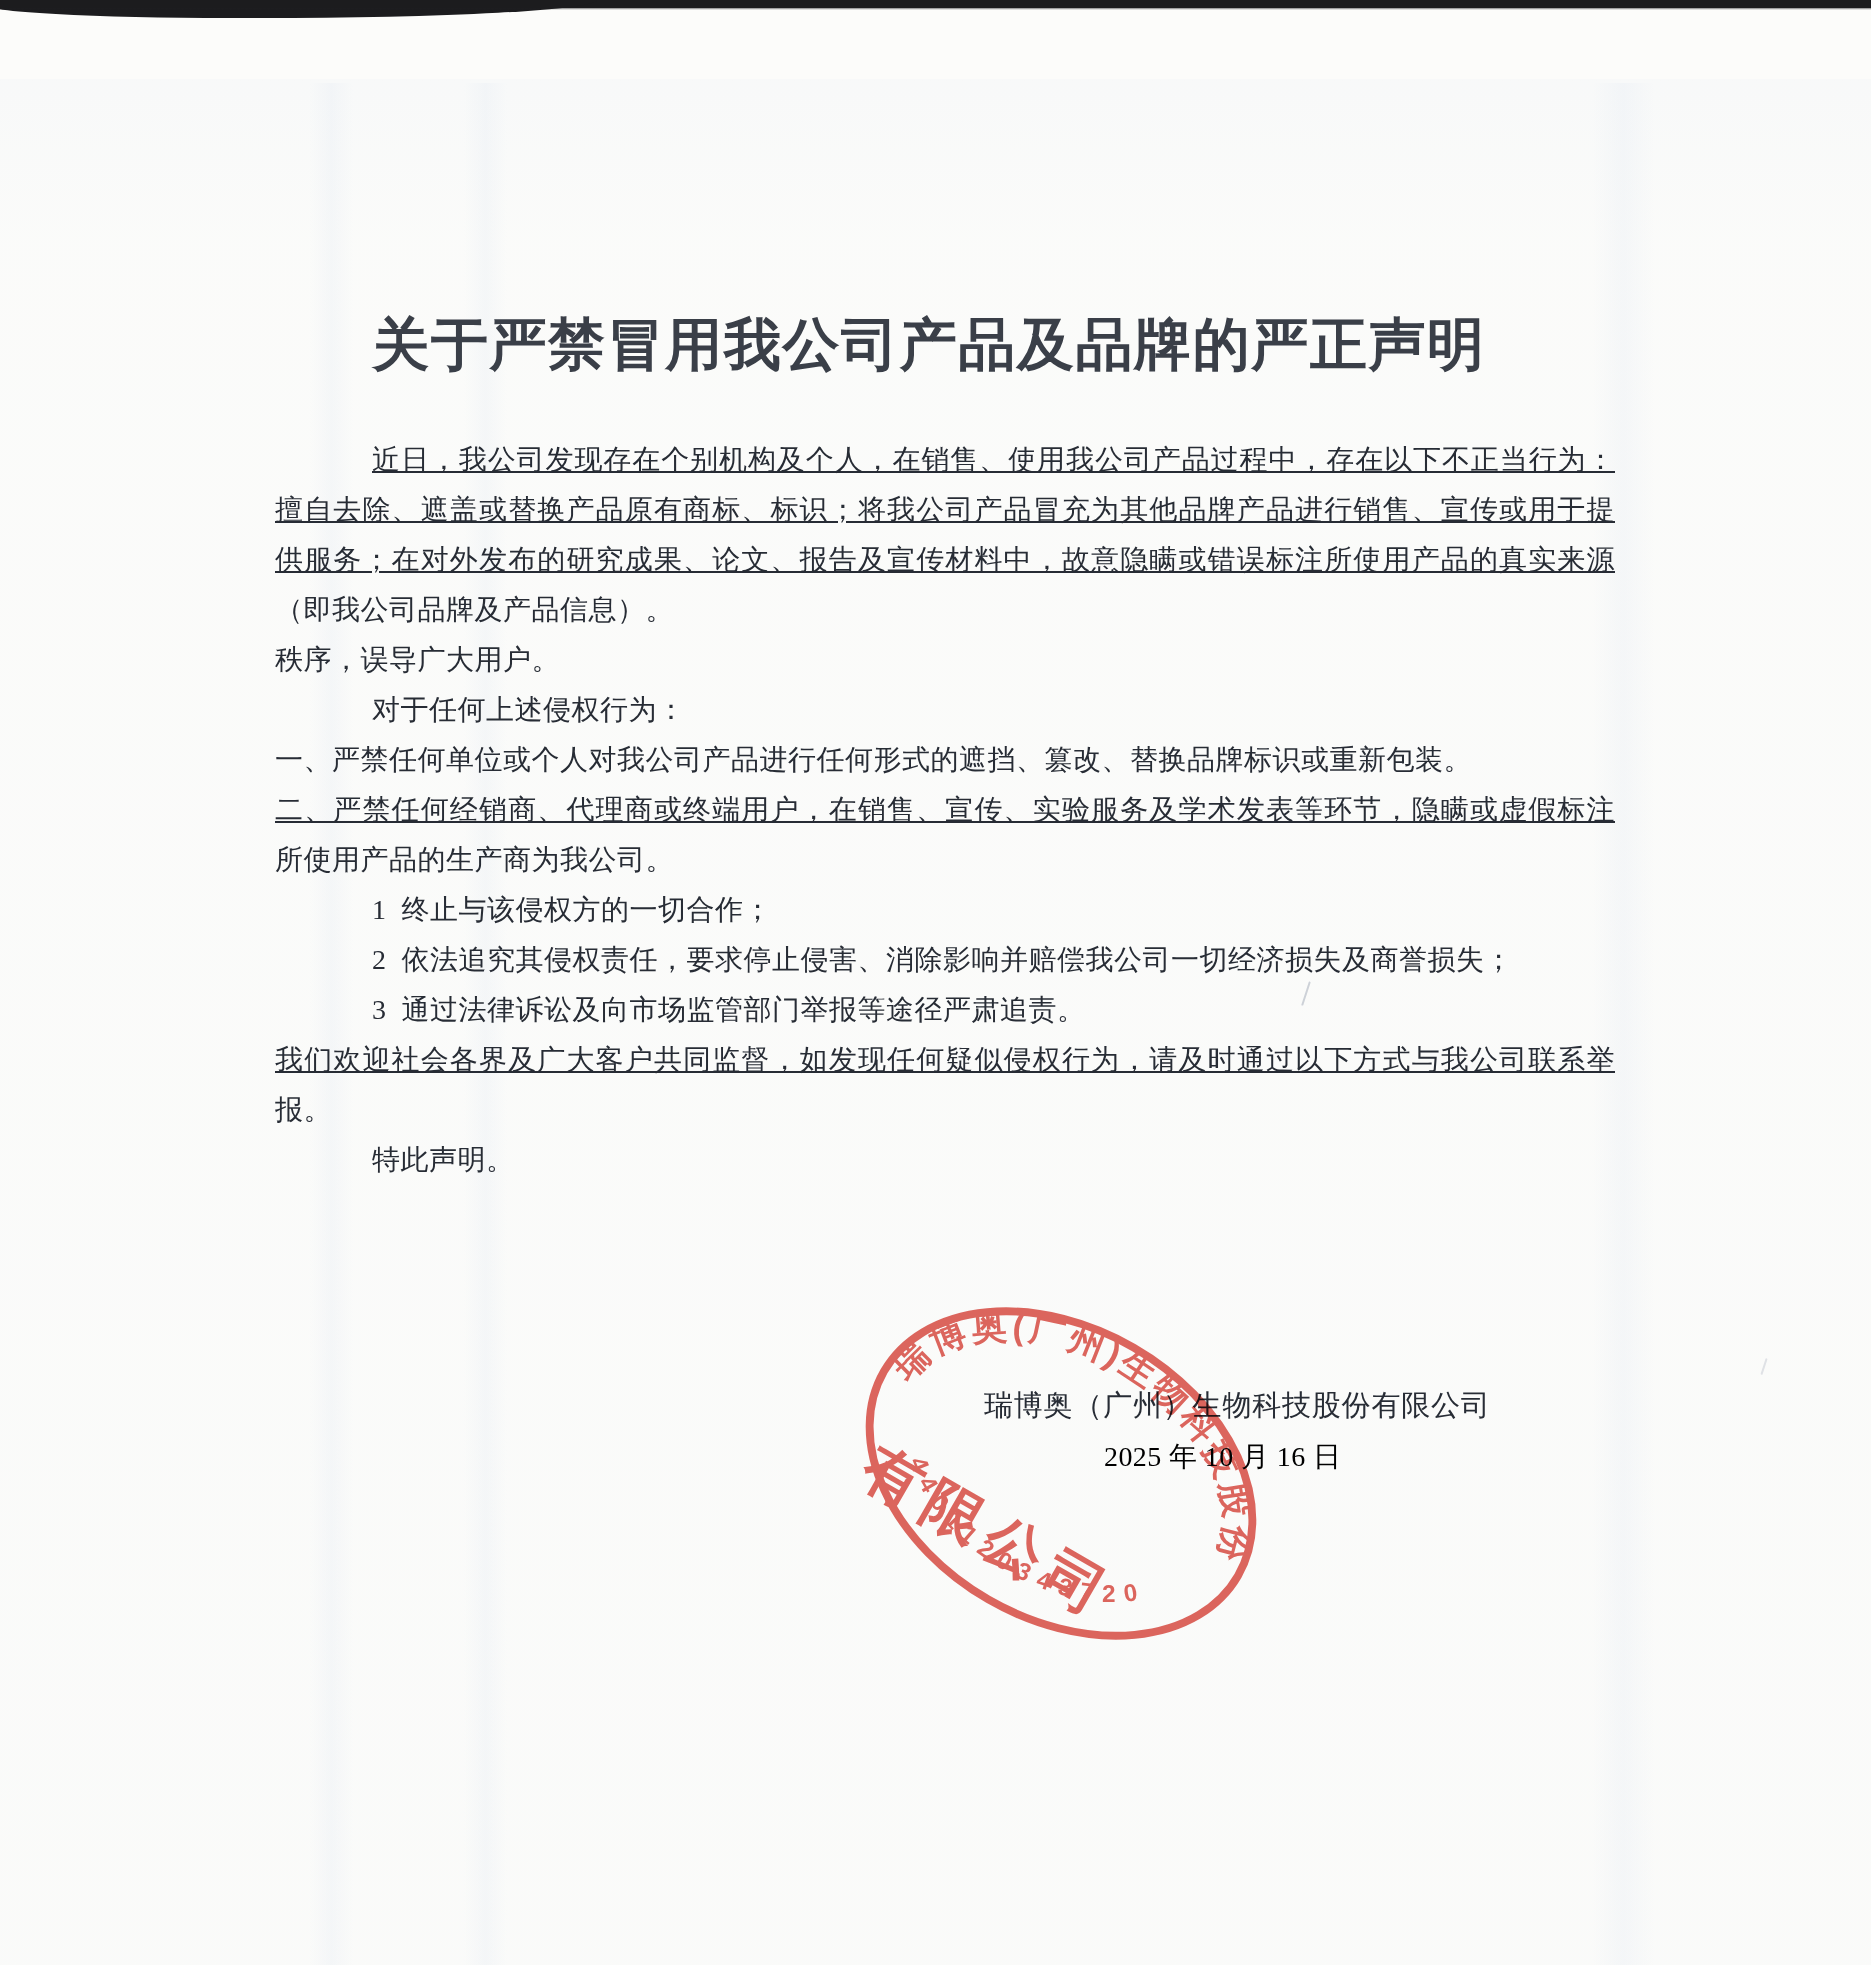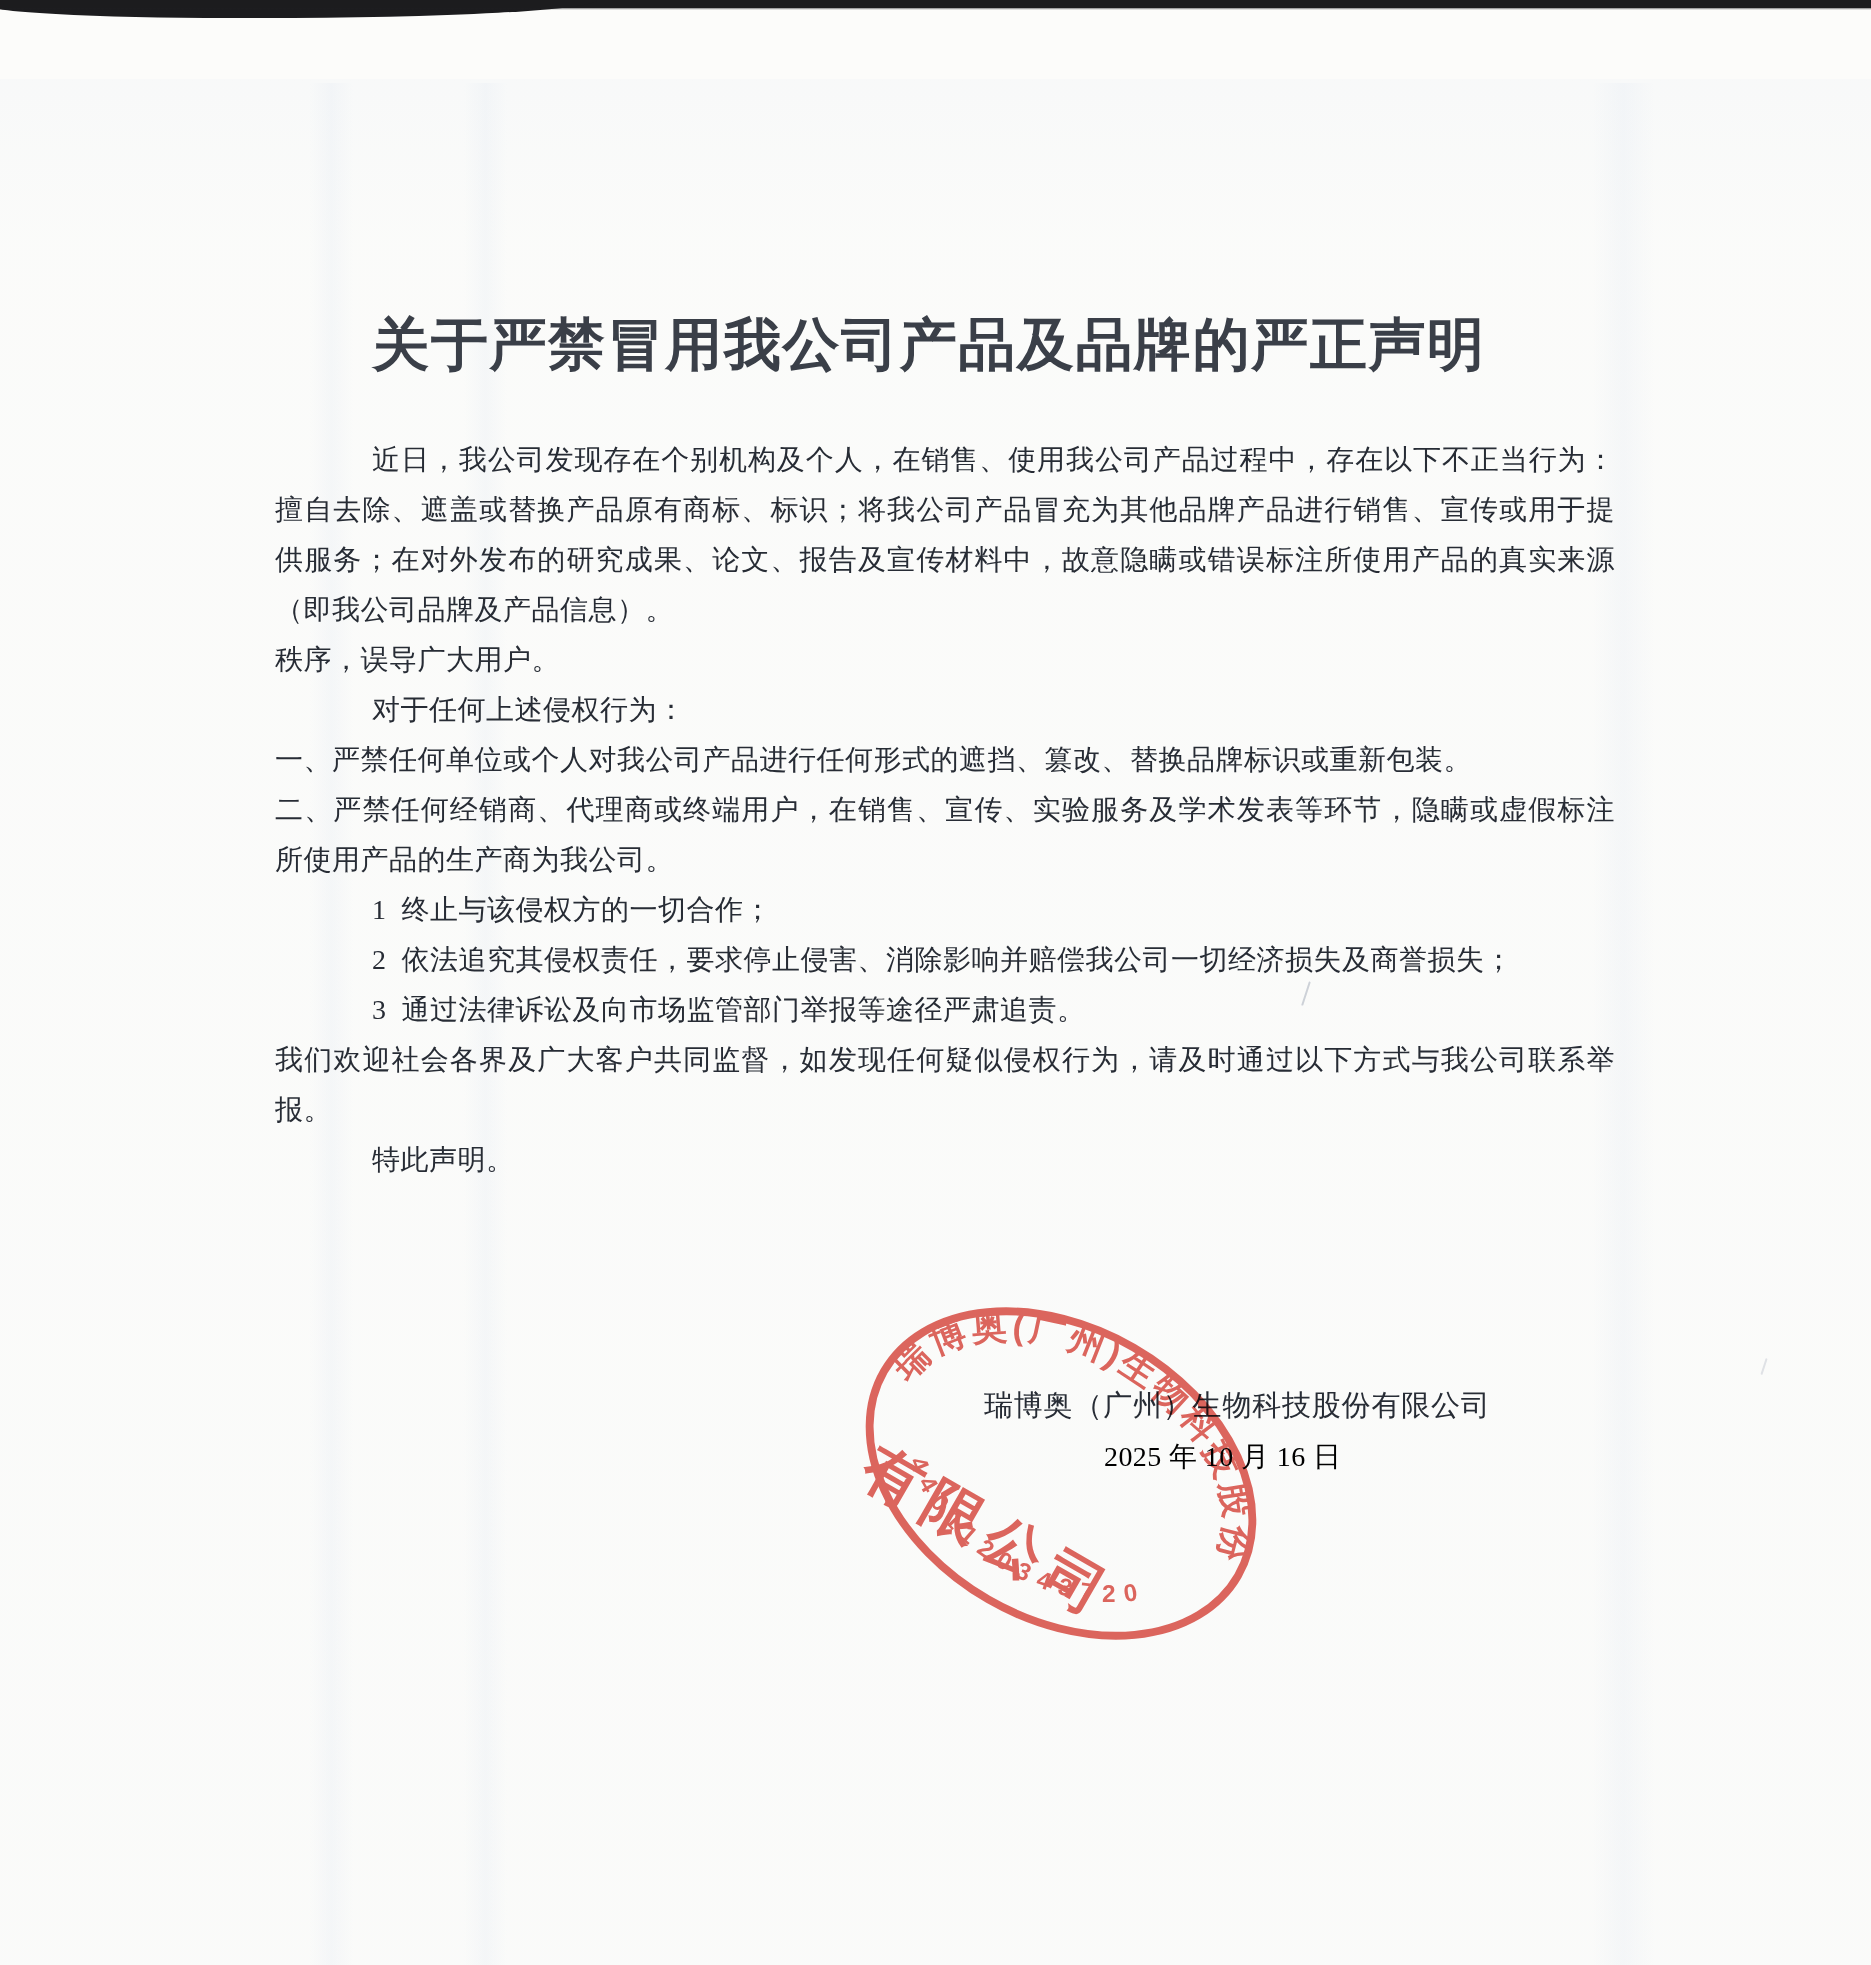--- a/index.html
+++ b/index.html
@@ -35,21 +35,21 @@
     font-weight:600;font-size:57px;line-height:67px;
     letter-spacing:1.6px;color:#3a3f48;white-space:nowrap;
   }
   
   .body-block{position:absolute;left:275px;top:435px;width:1340px;}
   .bline{
     height:50px;line-height:50px;font-size:28px;letter-spacing:0.5px;
     color:#272c35;white-space:pre-wrap;
   }
   .bline.indent{text-indent:97px;}
-  .bline.fill{text-align:justify;text-align-last:justify;}
+  .bline.fill{text-align:justify;text-align-last:justify;text-decoration:underline;}
   
   .sig-company{position:absolute;left:984px;top:1385px;font-size:29px;line-height:41px;
     letter-spacing:0.8px;color:#272c35;white-space:pre-wrap;}
   .sig-date{position:absolute;left:1104px;top:1437px;font-size:28px;line-height:39px;
     letter-spacing:0.4px;color:#000000;white-space:pre-wrap;}
   
   .seal{position:absolute;left:766px;top:1218px;width:590px;height:511px;
     mix-blend-mode:multiply;opacity:.82;}
   .seal text{font-family:"Liberation Sans","DejaVu Sans",sans-serif;font-weight:600;}
 </style>

